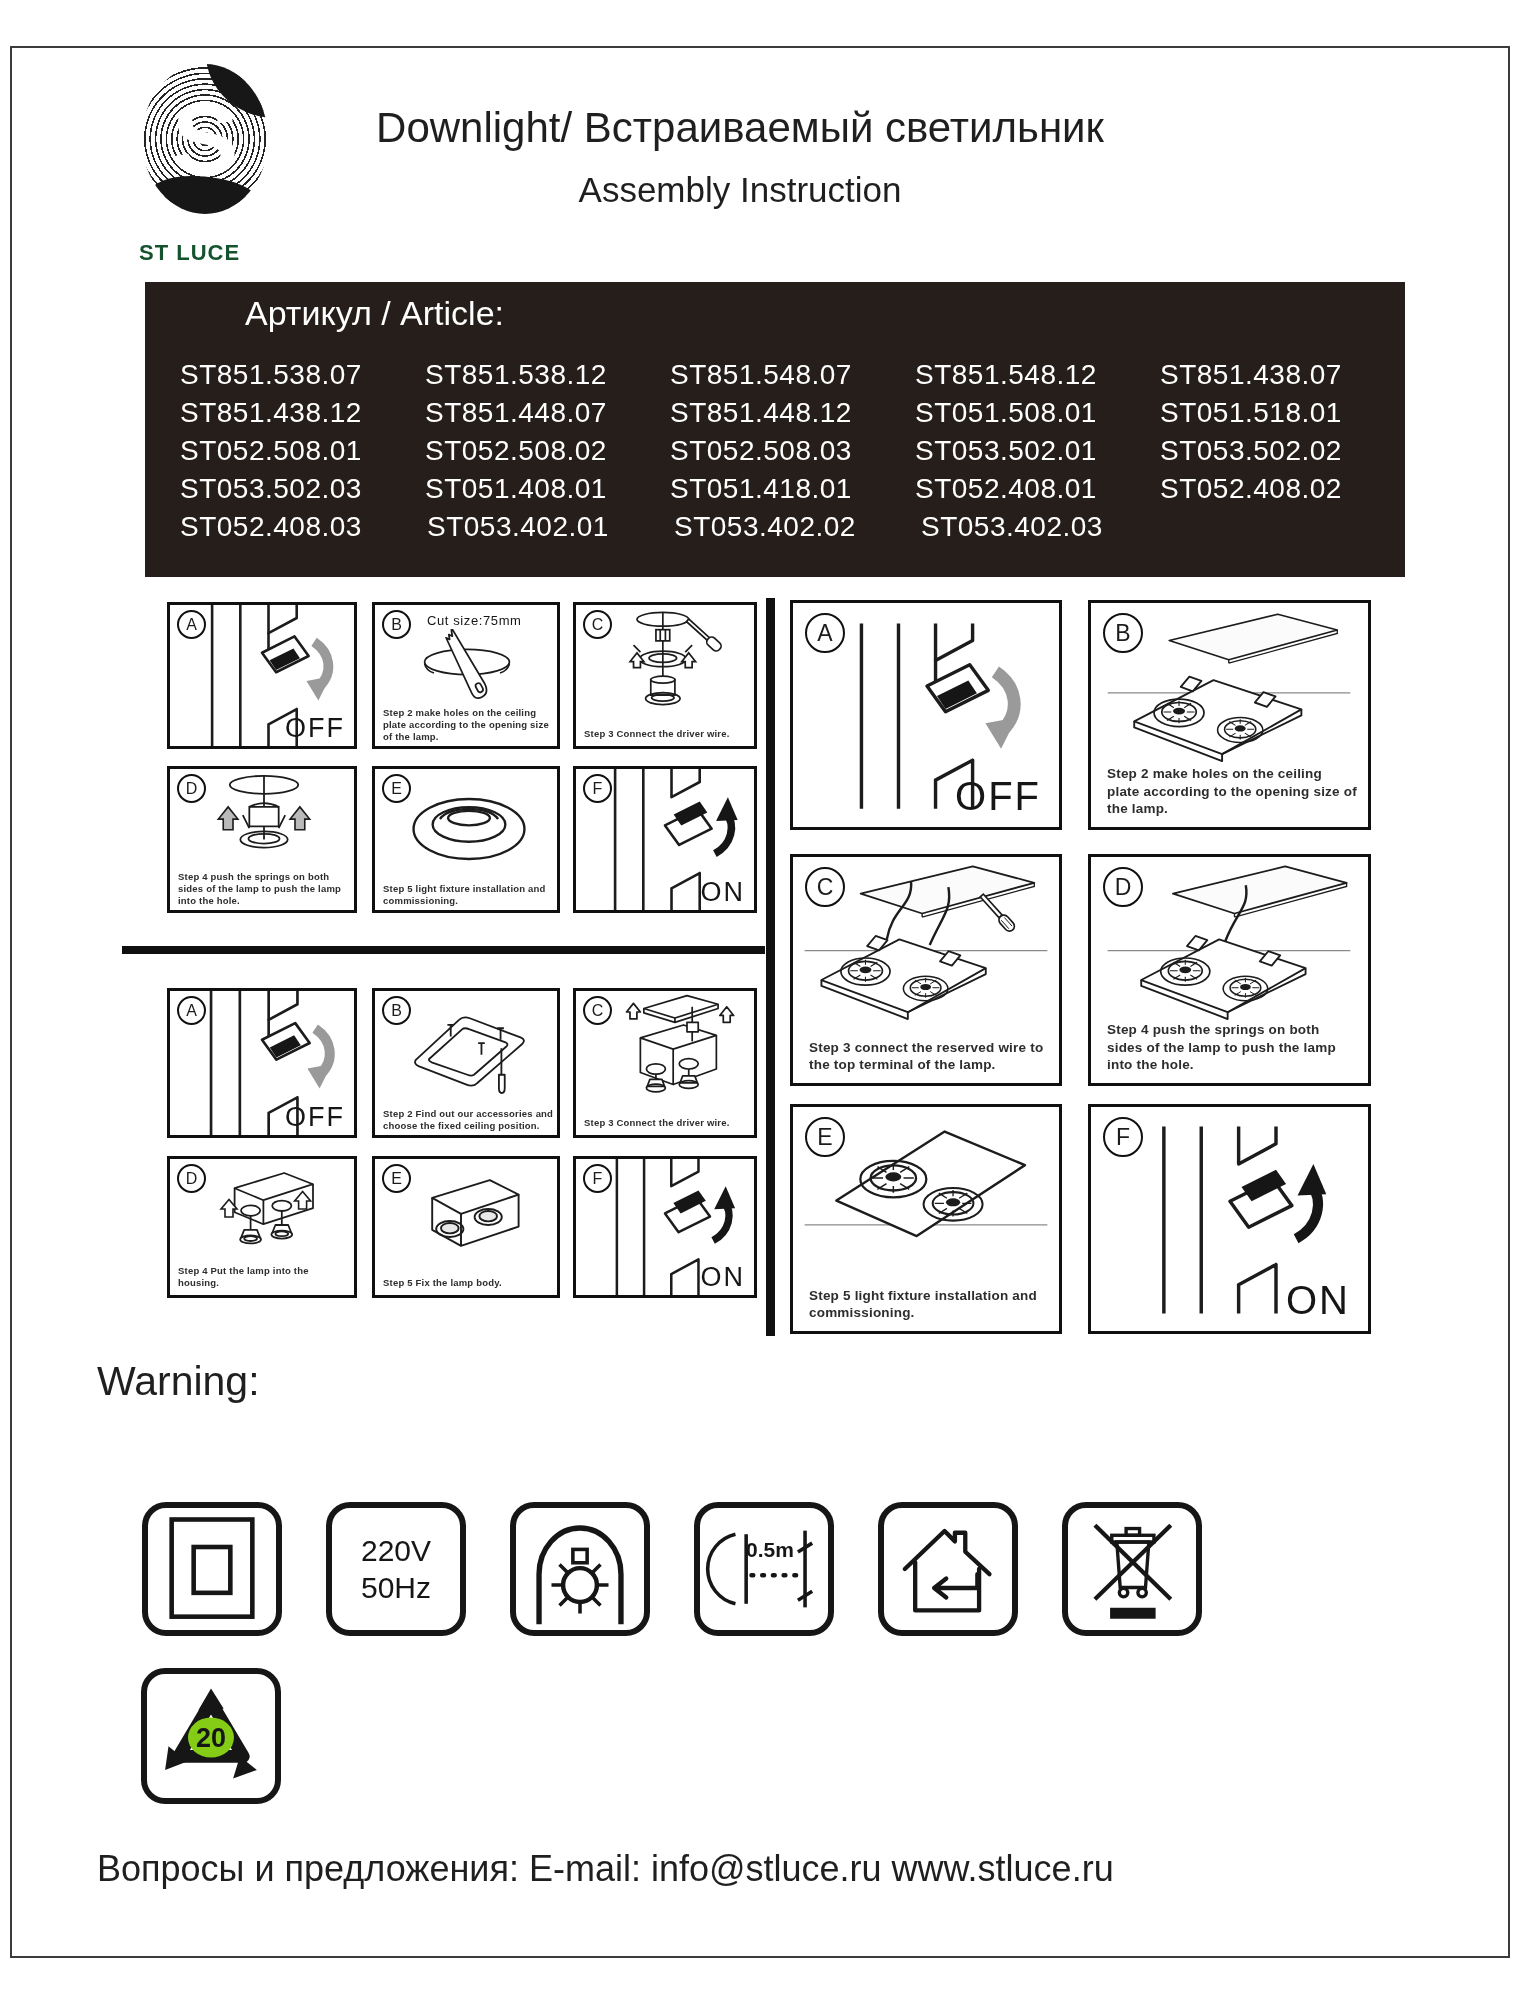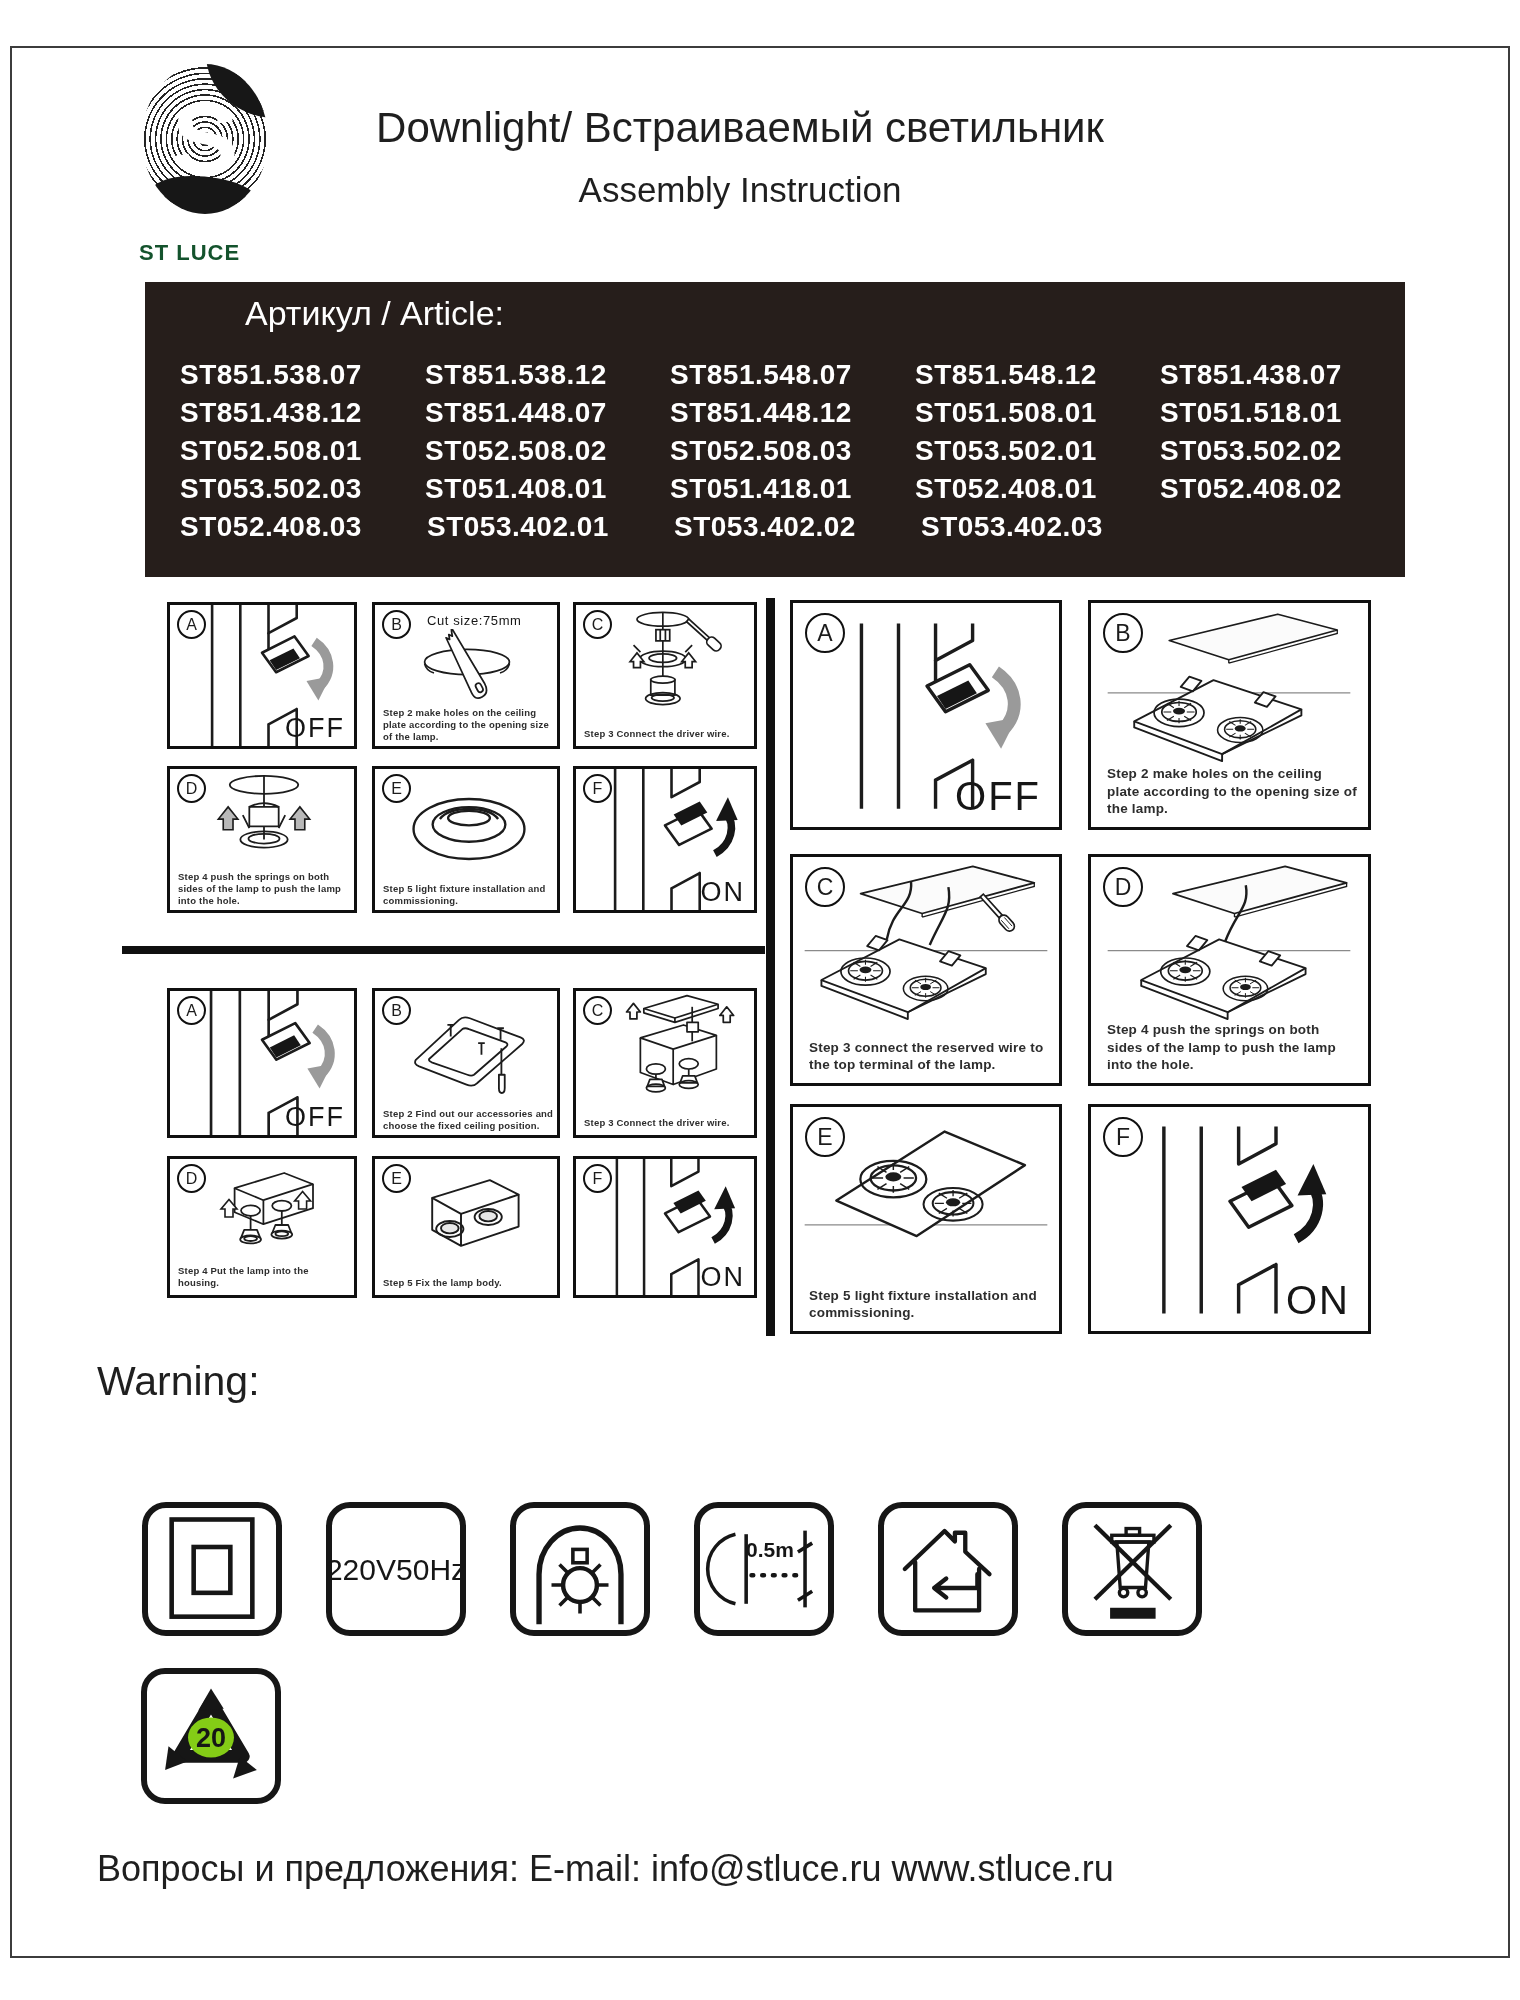--- a/index.html
+++ b/index.html
@@ -16,21 +16,21 @@
     font-size:100px;font-weight:bold;color:#fff;}
   .brand{position:absolute;left:139px;top:240px;font-size:22px;font-weight:bold;letter-spacing:1px;color:#14532d;}
   .title{position:absolute;left:210px;top:104px;width:1060px;text-align:center;font-size:42px;color:#1f1f1f;}
   .subtitle{position:absolute;left:210px;top:170px;width:1060px;text-align:center;font-size:35px;color:#1f1f1f;}
 
   
   .artbox{position:absolute;left:145px;top:282px;width:1260px;height:295px;background:#261e1b;color:#fff;box-sizing:border-box;}
   .arthead{position:absolute;left:100px;top:12px;font-size:34px;}
   .artrows{position:absolute;left:0;top:74px;right:0;}
   .artrow{display:flex;padding-left:35px;height:38px;align-items:center;}
-  .artcell{width:247px;font-size:28px;font-weight:bold;letter-spacing:0.5px;}
+  .artcell{width:247px;font-size:28px;font-weight:normal;letter-spacing:0.5px;}
 
   
   .panel{position:absolute;background:#fff;border:3px solid #101010;box-sizing:border-box;}
   .plett{position:absolute;top:5px;left:7px;width:25px;height:25px;border:2px solid #101010;border-radius:50%;
     font-size:16px;line-height:25px;text-align:center;background:#fff;z-index:3;}
   .big .plett{top:10px;left:12px;width:36px;height:36px;border-width:2.5px;font-size:23px;line-height:36px;}
   .plabel{position:absolute;right:9px;bottom:2px;font-size:27px;letter-spacing:2px;color:#161616;z-index:3;}
   .big .plabel{right:18px;bottom:8px;font-size:40px;}
   .pcap{position:absolute;left:8px;right:3px;bottom:3px;font-size:9.5px;font-weight:bold;line-height:1.25;
     letter-spacing:0.2px;color:#2d2d2d;z-index:3;}
@@ -41,21 +41,21 @@
   .divv{position:absolute;left:766px;top:598px;width:9px;height:738px;background:#101010;}
 
   
   .warnhead{position:absolute;left:97px;top:1358px;font-size:41px;color:#1f1f1f;}
   .warnbody{position:absolute;left:97px;top:1428px;width:1400px;font-size:34px;color:#1f1f1f;}
 
   
   .icon{position:absolute;top:1502px;width:140px;height:134px;border:6px solid #161616;border-radius:24px;
     box-sizing:border-box;background:#fff;display:flex;align-items:center;justify-content:center;}
   .icon.r2{top:1668px;height:136px;}
-  .vtx{display:flex;flex-direction:row;align-items:center;font-size:30px;line-height:37px;color:#161616;}
+  .vtx{display:flex;flex-direction:column;align-items:center;font-size:30px;line-height:37px;color:#161616;}
   .cetx{font-size:76px;font-weight:bold;letter-spacing:3px;color:#161616;transform:scaleY(1.05);}
   .eactx{font-size:52px;font-weight:bold;letter-spacing:6px;color:#161616;display:inline-block;transform:scale(0.82,1.5);}
   .dlab{position:absolute;top:30px;left:46px;font-size:21px;font-weight:bold;color:#161616;}
   .r20{position:absolute;top:50%;left:50%;transform:translate(-50%,-46%);width:46px;height:40px;background:#84cc16;
     border-radius:50%;font-size:27px;font-weight:bold;line-height:40px;text-align:center;color:#161616;}
 
   .footer{position:absolute;left:97px;top:1848px;width:1400px;font-size:36px;color:#1f1f1f;}
 </style>
 </head>
 <body>

